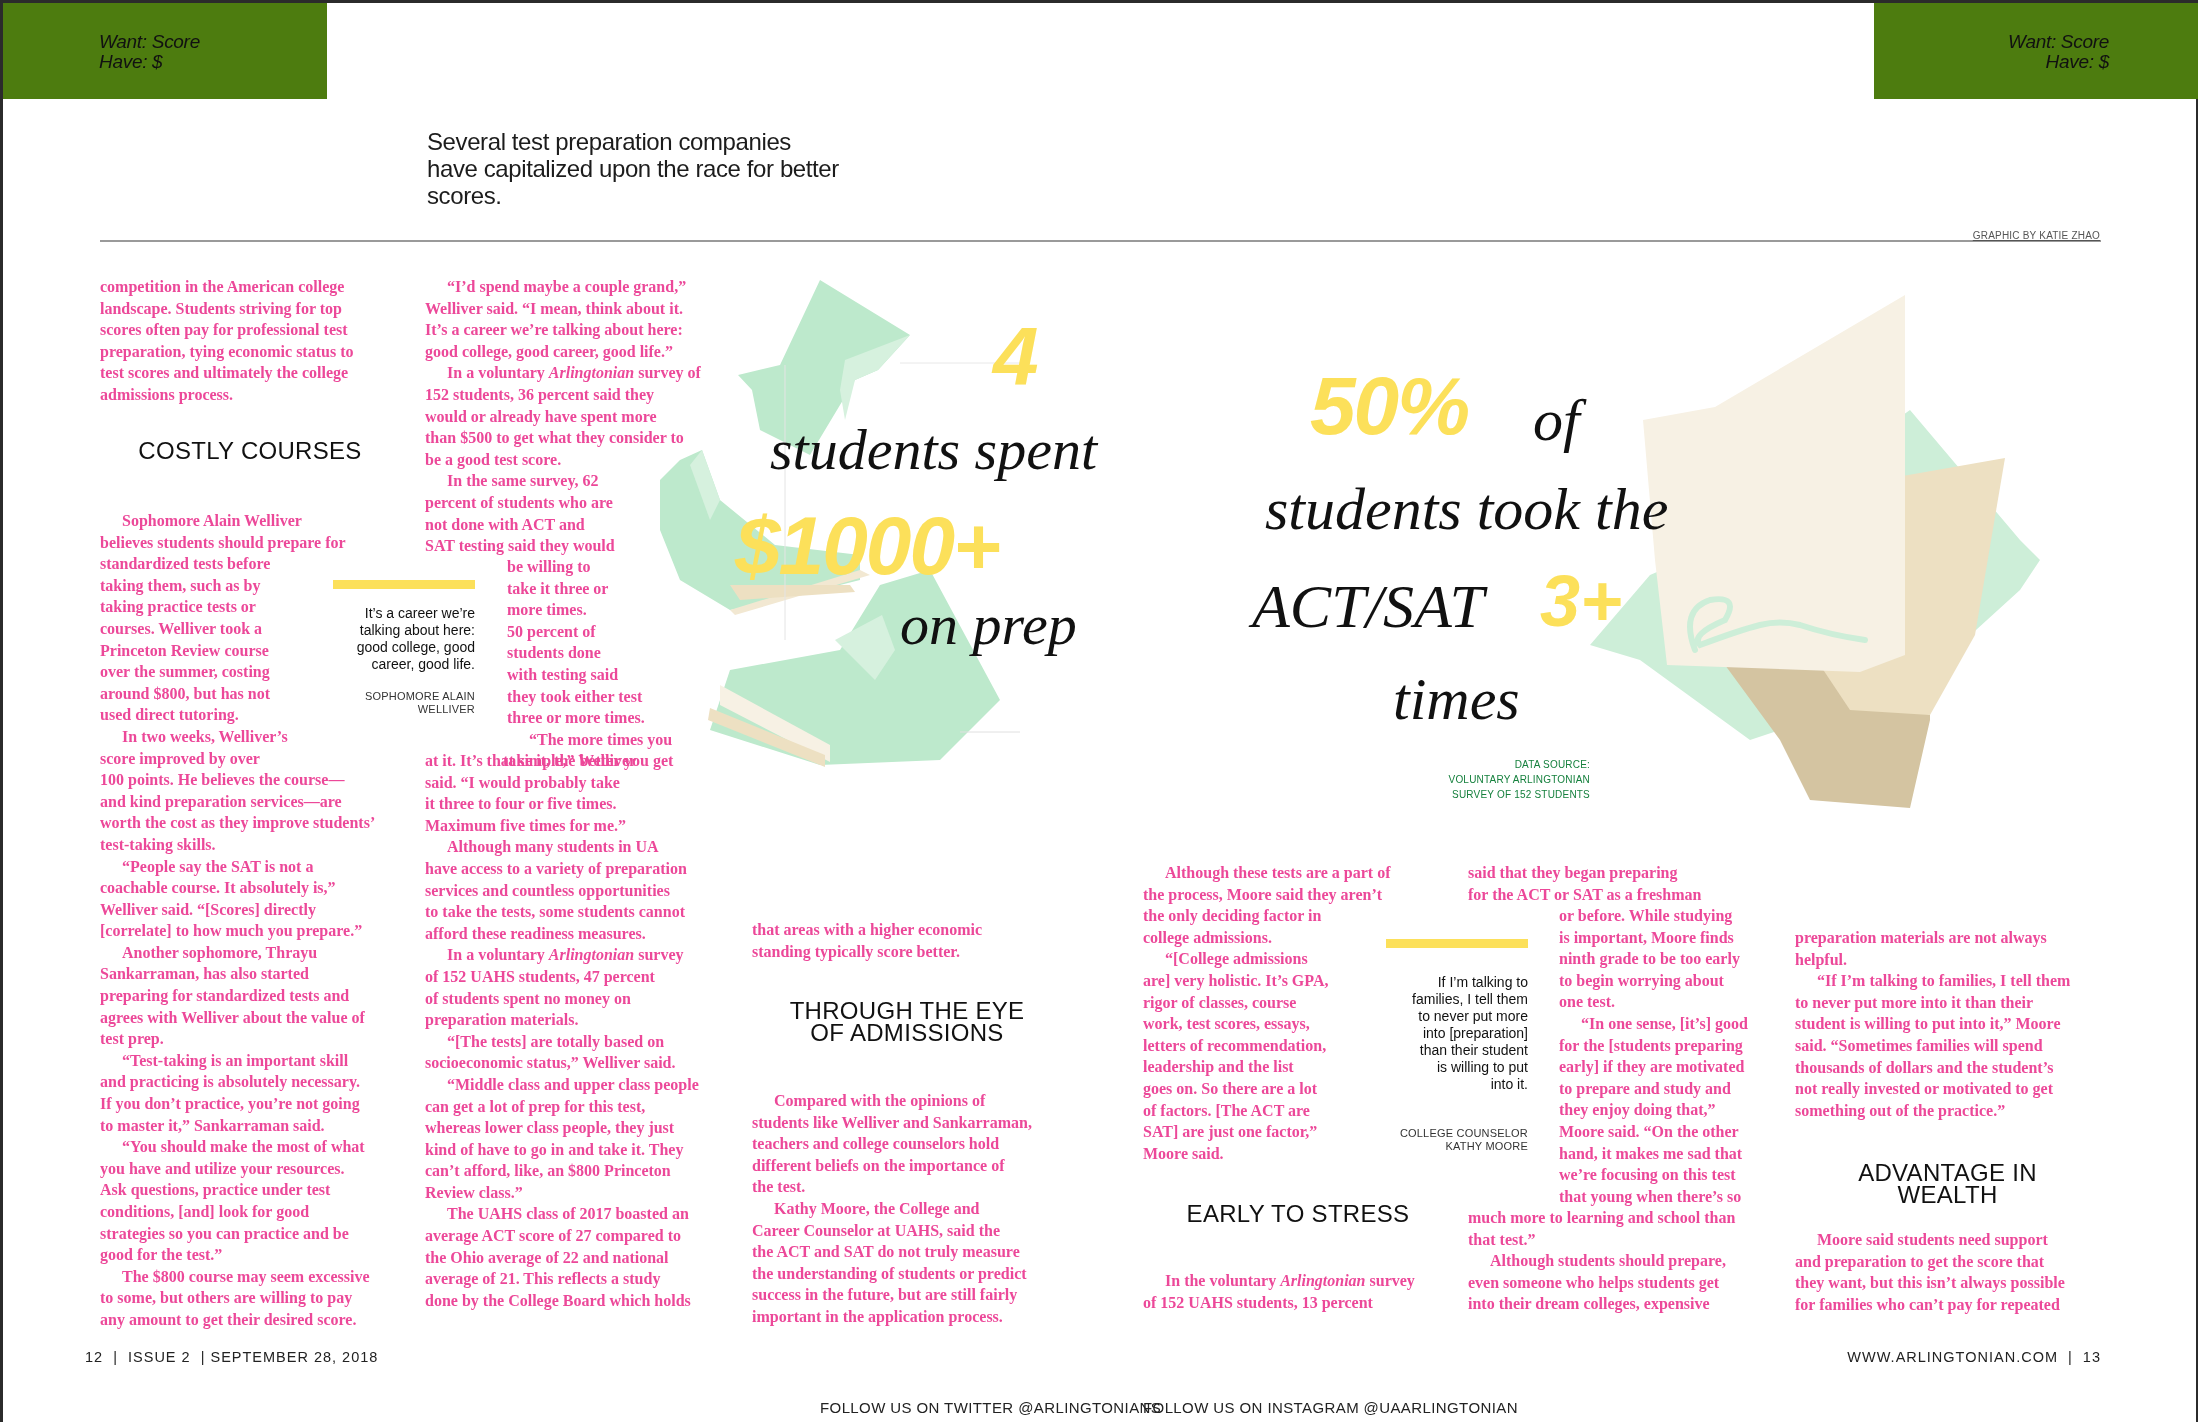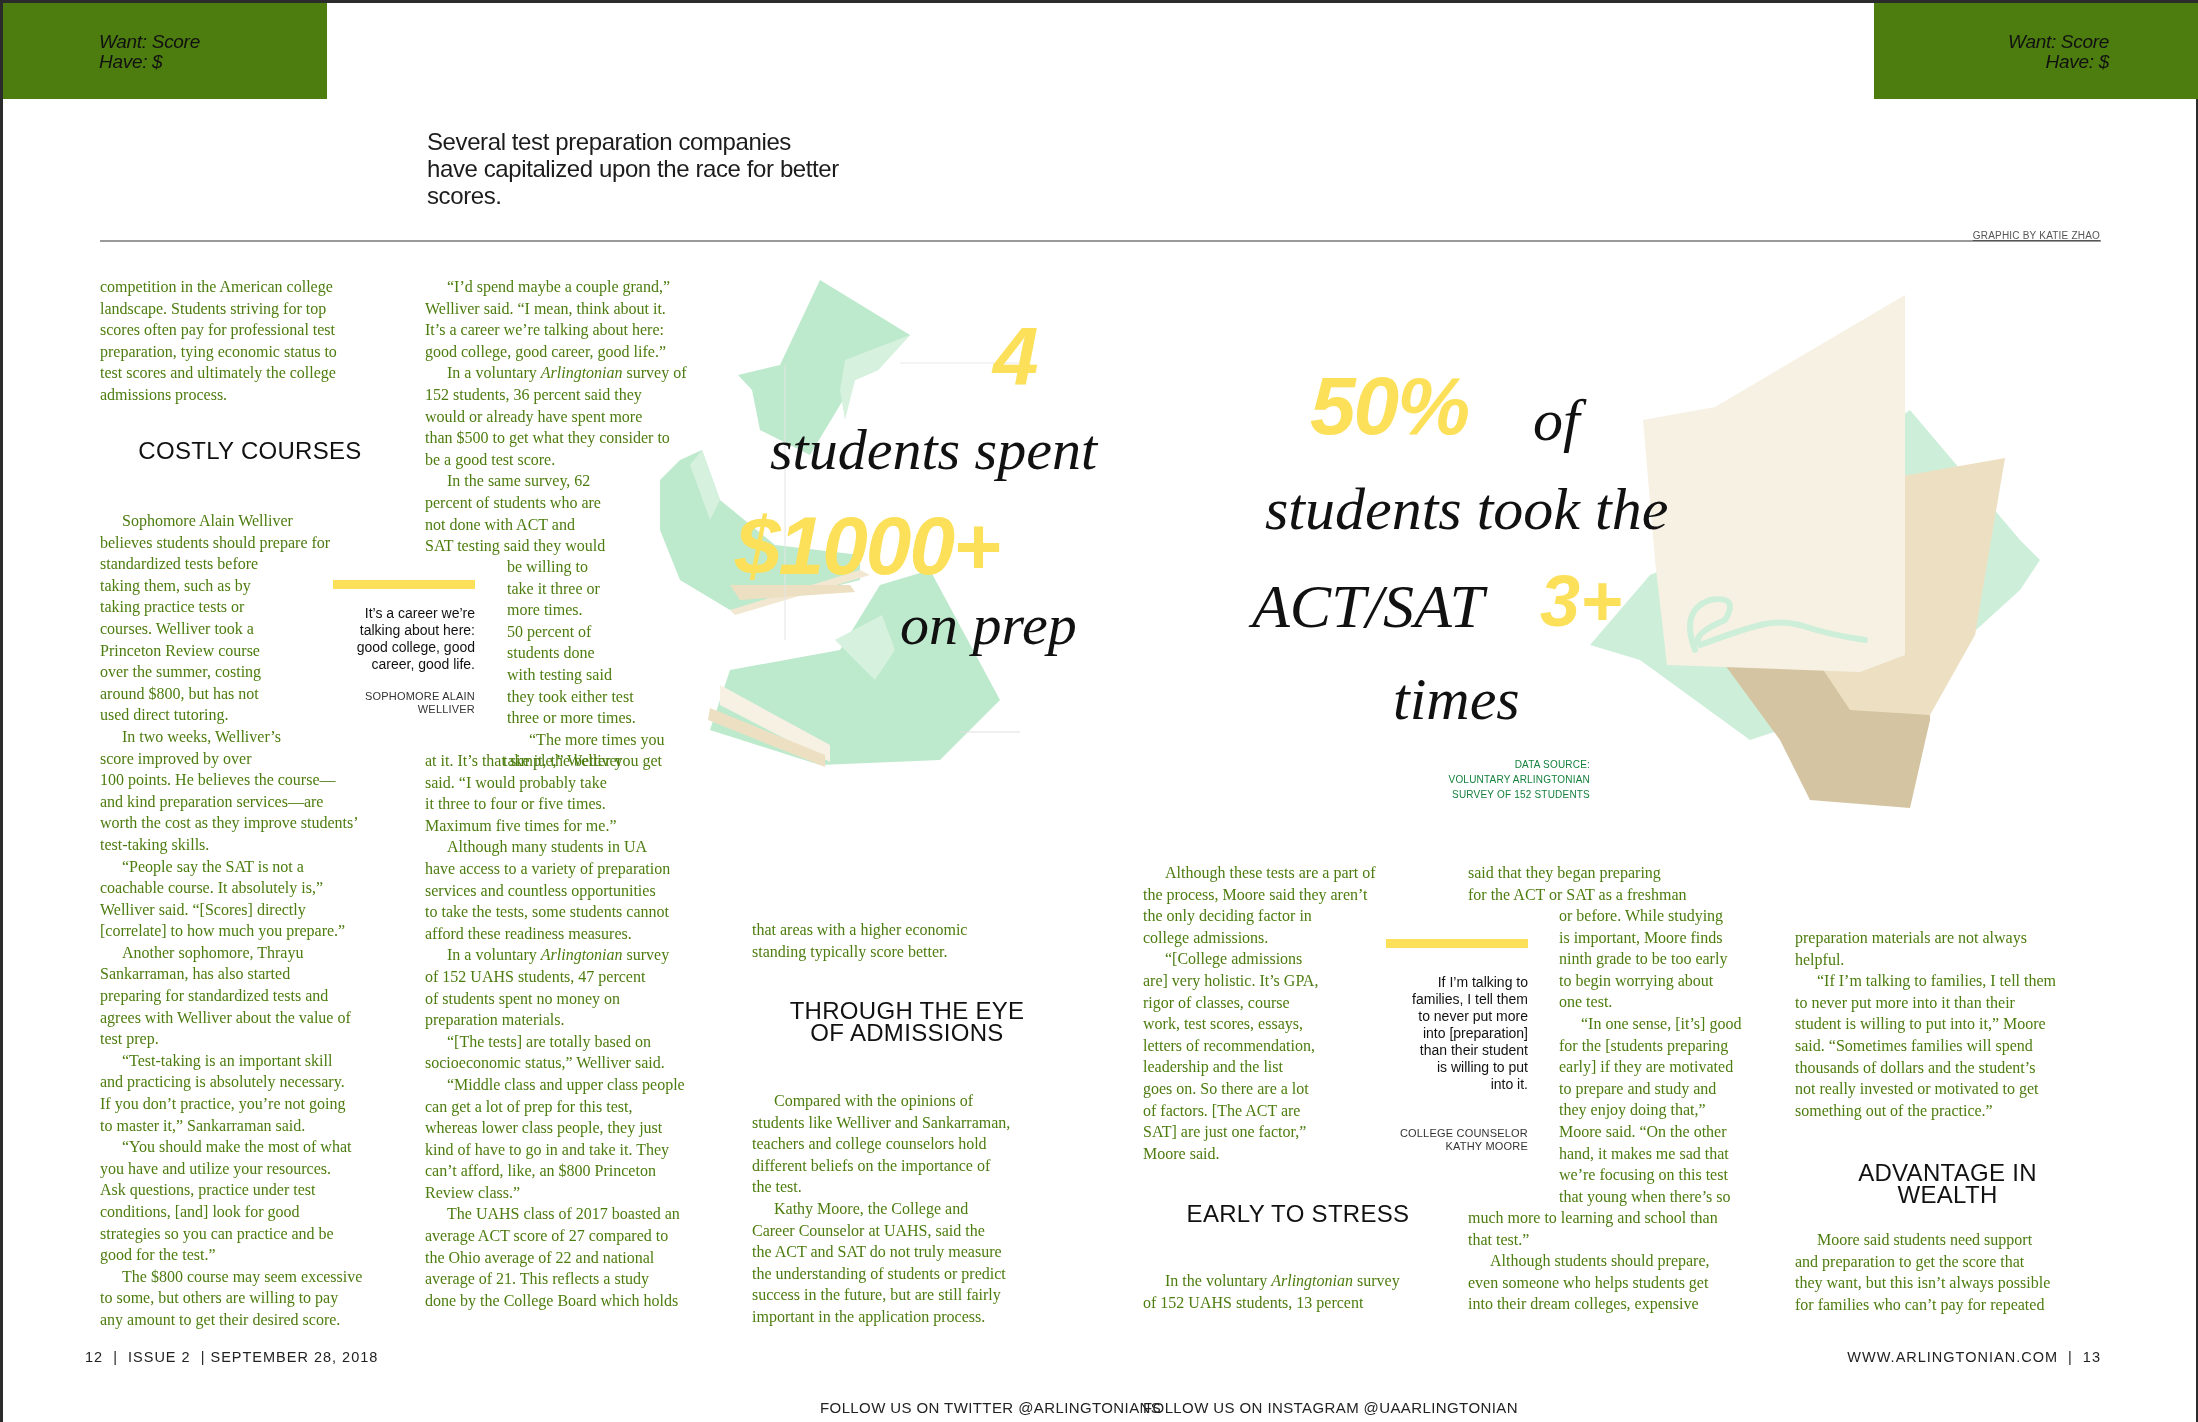--- a/index.html
+++ b/index.html
@@ -9,21 +9,21 @@
   .frame-right { position:absolute; right:0; top:0; width:2px; height:1422px; background:#2b2b2b; }
   .tab { position:absolute; top:3px; width:324px; height:96px; background:#4d7c0f; }
   .tab .txt { position:absolute; top:29px; font-family:"Liberation Sans", sans-serif; font-style:italic; font-size:19px; line-height:20px; color:#111; letter-spacing:-0.3px; }
   #tab-left { left:3px; }
   #tab-left .txt { left:96px; text-align:left; }
   #tab-right { left:1874px; }
   #tab-right .txt { right:89px; text-align:right; }
   .deck { position:absolute; left:427px; top:128px; width:420px; font-family:"Liberation Sans", sans-serif; font-size:24px; line-height:27px; color:#1c1c1c; letter-spacing:-0.4px; }
   .rule { position:absolute; left:100px; top:240px; width:2001px; height:2px; background:#9a9a9a; }
   .credit { position:absolute; right:98px; top:230px; font-family:"Liberation Sans", sans-serif; font-size:10px; color:#555; text-decoration:underline; letter-spacing:0.2px; }
-  .col { position:absolute; font-size:16px; line-height:21.6px; color:#4d7c0f; }
+  .col { position:absolute; font-size:16px; line-height:21.6px; color:#ec4899;font-weight:bold; }
   .col i { font-style:italic; }
   .head { position:absolute; font-family:"Liberation Sans", sans-serif; font-weight:normal; font-size:24px; line-height:22px; text-align:center; color:#111; letter-spacing:0.3px; }
   .pq-bar { position:absolute; height:9px; background:#fce05a; }
   .pq { position:absolute; font-family:"Liberation Sans", sans-serif; font-size:14px; line-height:17px; text-align:right; color:#111; }
   .pq-attr { position:absolute; font-family:"Liberation Sans", sans-serif; font-size:11px; line-height:13px; text-align:right; color:#333; letter-spacing:0.2px; }
   .footer { position:absolute; top:1349px; font-family:"Liberation Sans", sans-serif; color:#222; }
   .footer.big { font-size:14.5px; letter-spacing:1px; }
   .footer.small { font-size:15px; letter-spacing:0.4px; top:1399px; }
   .stat-yellow { font-family:"Liberation Sans", sans-serif; font-weight:bold; font-style:italic; color:#fce05a; }
   .stat-script { font-family:"Liberation Serif", serif; font-style:italic; color:#111; }

